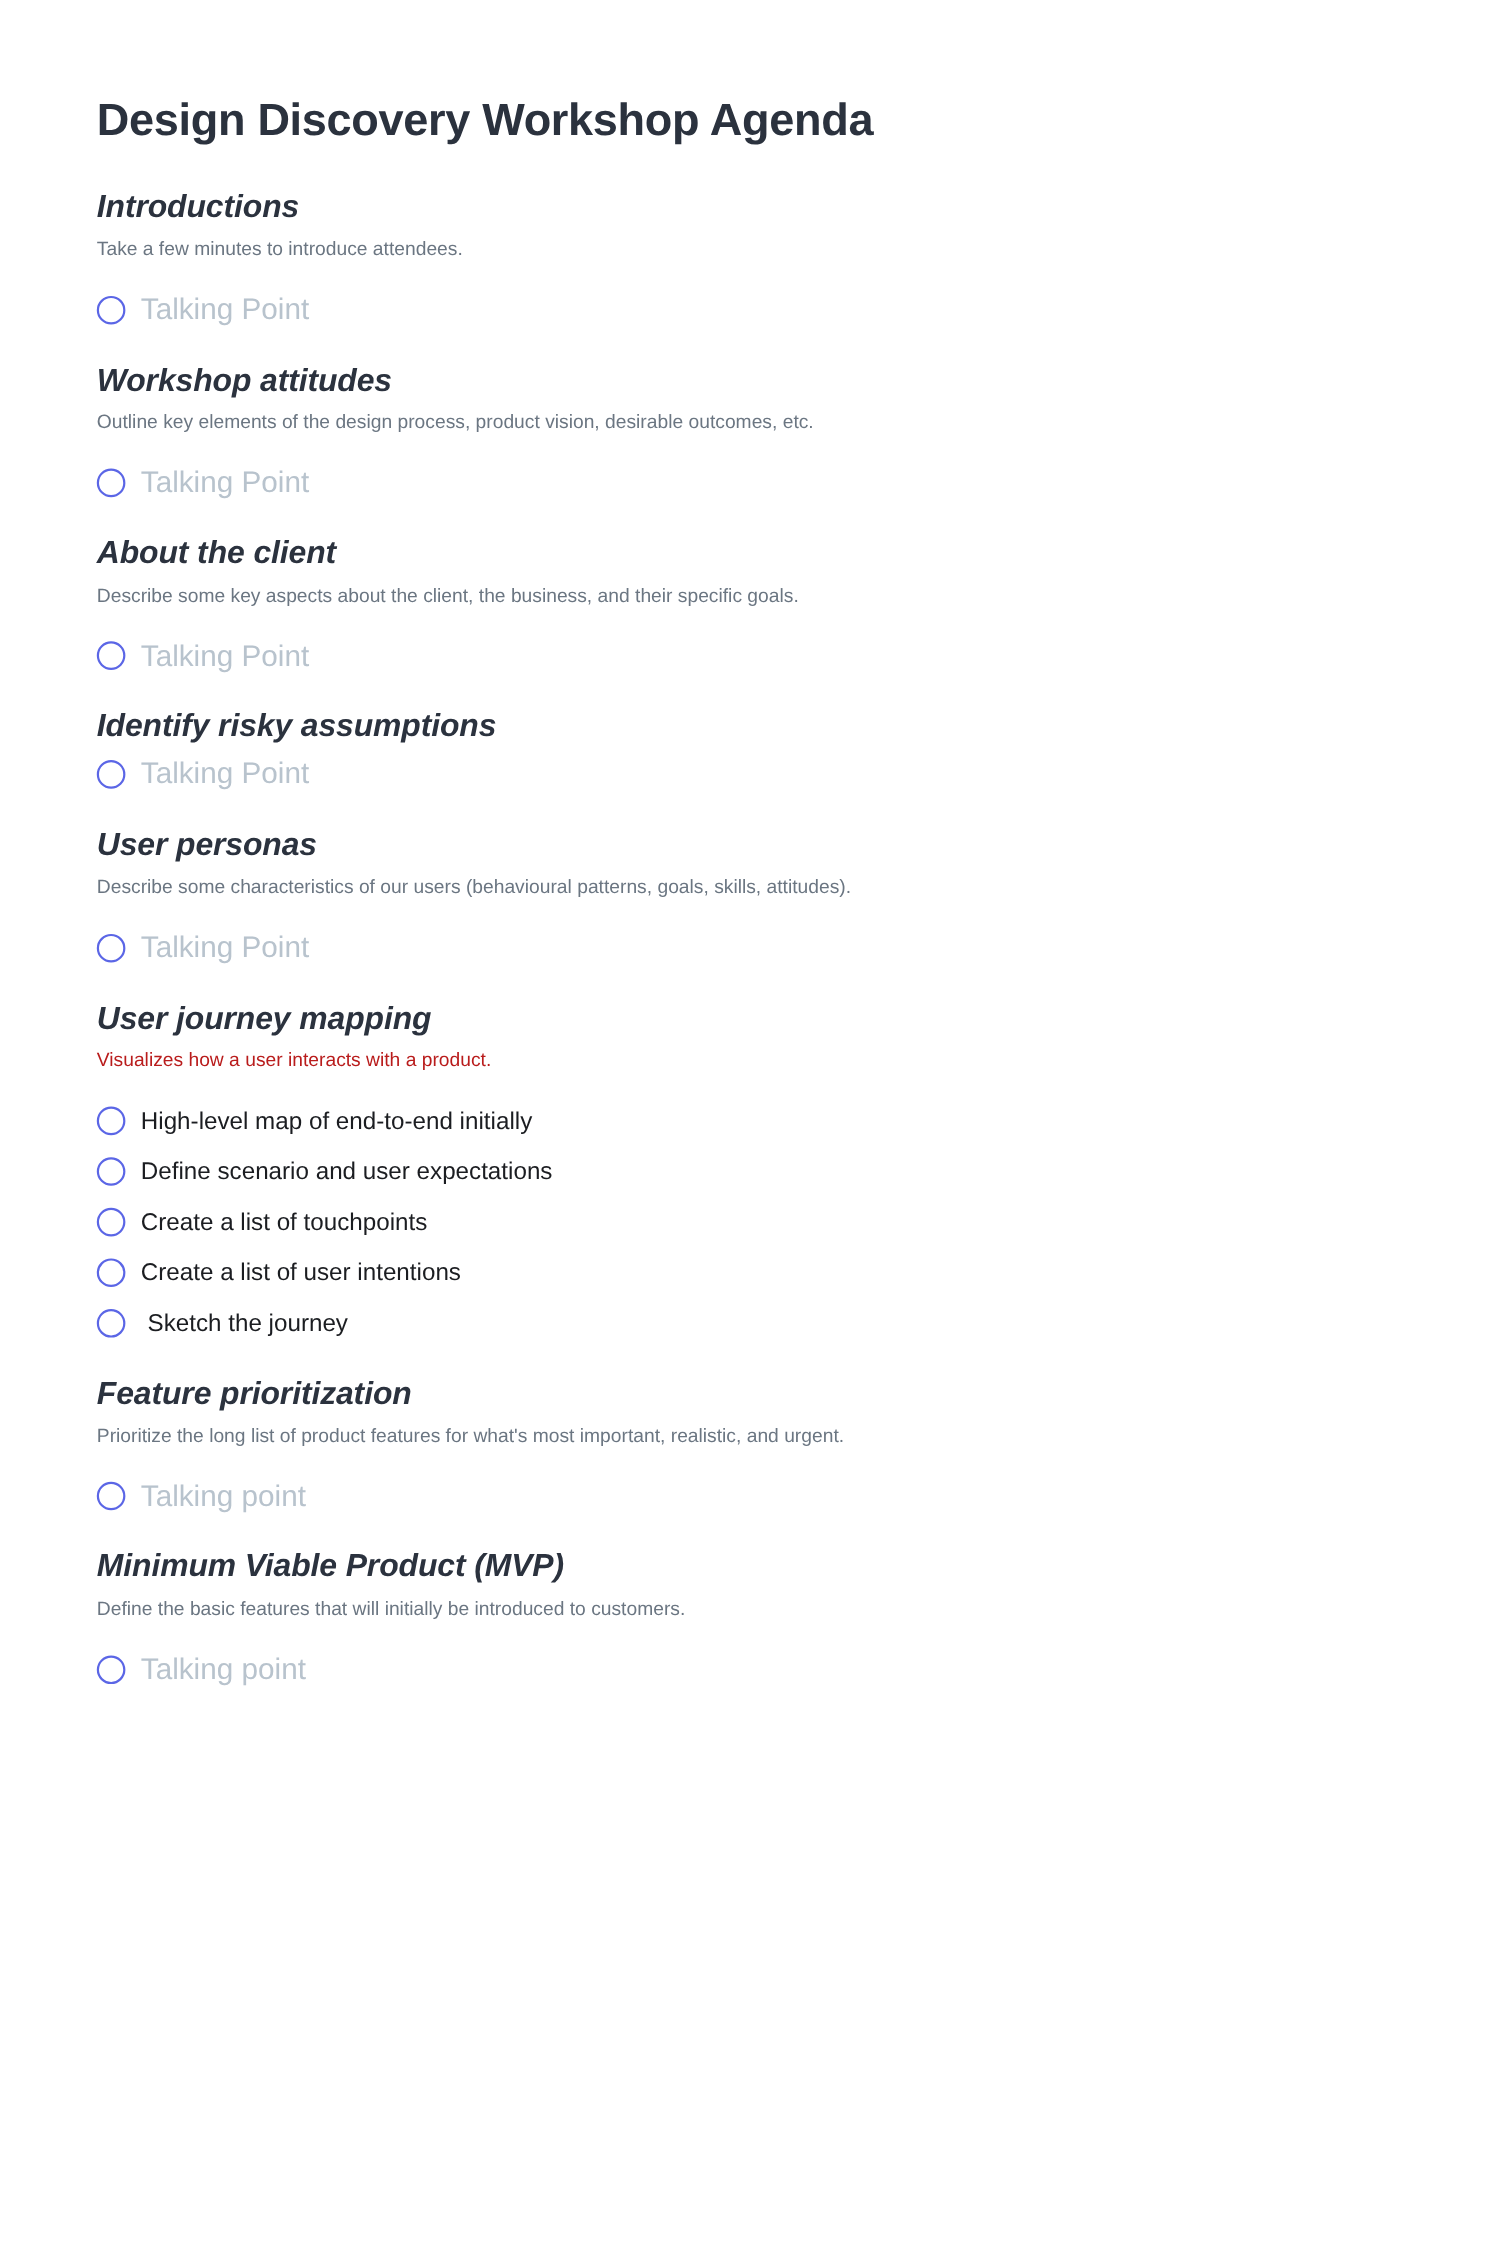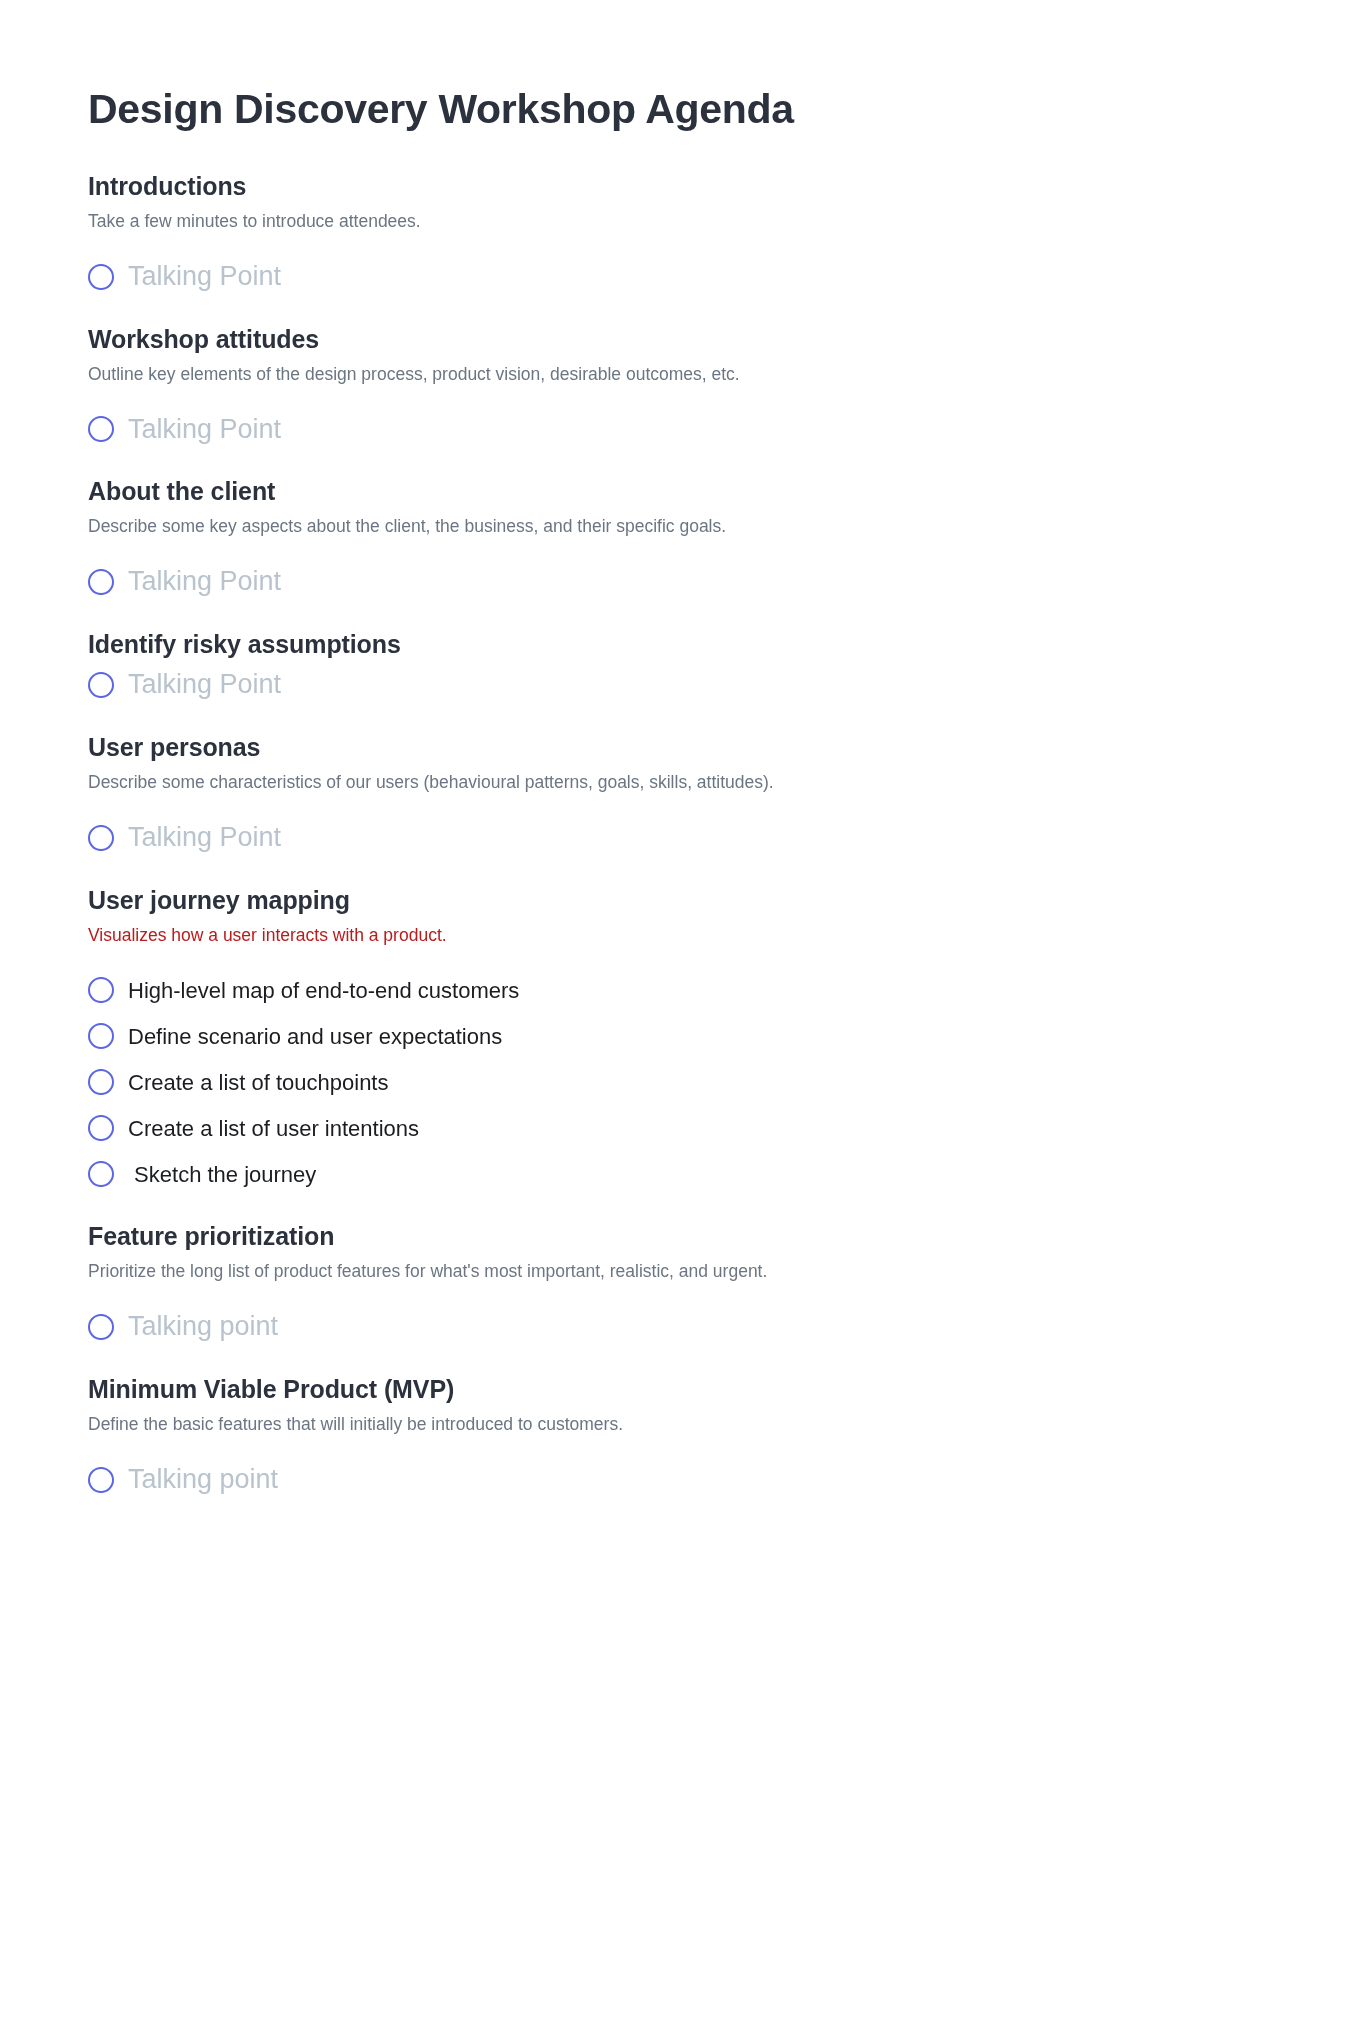--- a/index.html
+++ b/index.html
@@ -30,26 +30,27 @@
     letter-spacing: -0.3px;
     line-height: 1.15;
     margin: 0 0 38px 0;
   }
 
   .section {
     margin: 0 0 0 0;
   }
 
   .section-heading {
-    font-size: 25px;
+    font-size: 29px;
     font-weight: 700;
     color: #2b323e;
     letter-spacing: -0.1px;
     line-height: 1.2;
     margin: 0 0 9px 0;
+    font-style: italic;
   }
 
   .section-desc {
     font-size: 17.5px;
     font-weight: 400;
     color: #6b7682;
     line-height: 1.35;
     margin: 0 0 26px 0;
   }
 
@@ -152,21 +153,21 @@
             <span class="check-label placeholder" style="color: rgb(184, 195, 205);">Talking Point</span>
           </li>
         </ul>
       </section>
       <section class="section">
         <h2 class="section-heading" style="color: rgb(43, 50, 62);">User journey mapping</h2>
         <p class="section-desc" style="color: #b91c1c;">Visualizes how a user interacts with a product.</p>
         <ul class="check-list">
           <li class="check-row">
             <span class="check-circle" style="border-color: rgb(91, 102, 230);"></span>
-            <span class="check-label" style="color: rgb(27, 29, 33);">High-level map of end-to-end customers</span>
+            <span class="check-label" style="color: rgb(27, 29, 33);">High-level map of end-to-end initially</span>
           </li>
           <li class="check-row">
             <span class="check-circle" style="border-color: rgb(91, 102, 230);"></span>
             <span class="check-label" style="color: rgb(27, 29, 33);">Define scenario and user expectations</span>
           </li>
           <li class="check-row">
             <span class="check-circle" style="border-color: rgb(91, 102, 230);"></span>
             <span class="check-label" style="color: rgb(27, 29, 33);">Create a list of touchpoints</span>
           </li>
           <li class="check-row">

